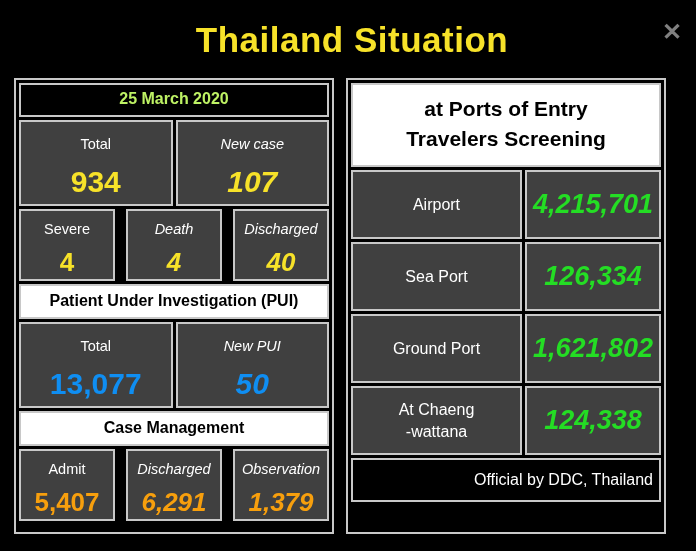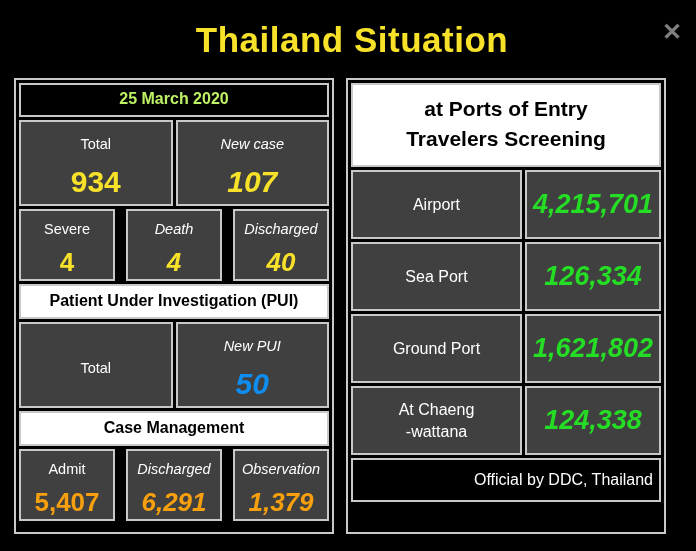--- a/index.html
+++ b/index.html
@@ -196,20 +196,21 @@
       <div class="cell-label">Discharged</div>
       <div class="cell-value v-yellow">40</div>
     </div>
   </div>
 
   <div class="band band-white">Patient Under Investigation (PUI)</div>
 
   <div class="row stat-row">
     <div class="cell">
       <div class="cell-label">Total</div>
+      <div class="cell-value v-blue">13,077</div>
     </div>
     <div class="cell">
       <div class="cell-label">New PUI</div>
       <div class="cell-value v-blue">50</div>
     </div>
   </div>
 
   <div class="band band-white">Case Management</div>
 
   <div class="row stat-row-sm">

